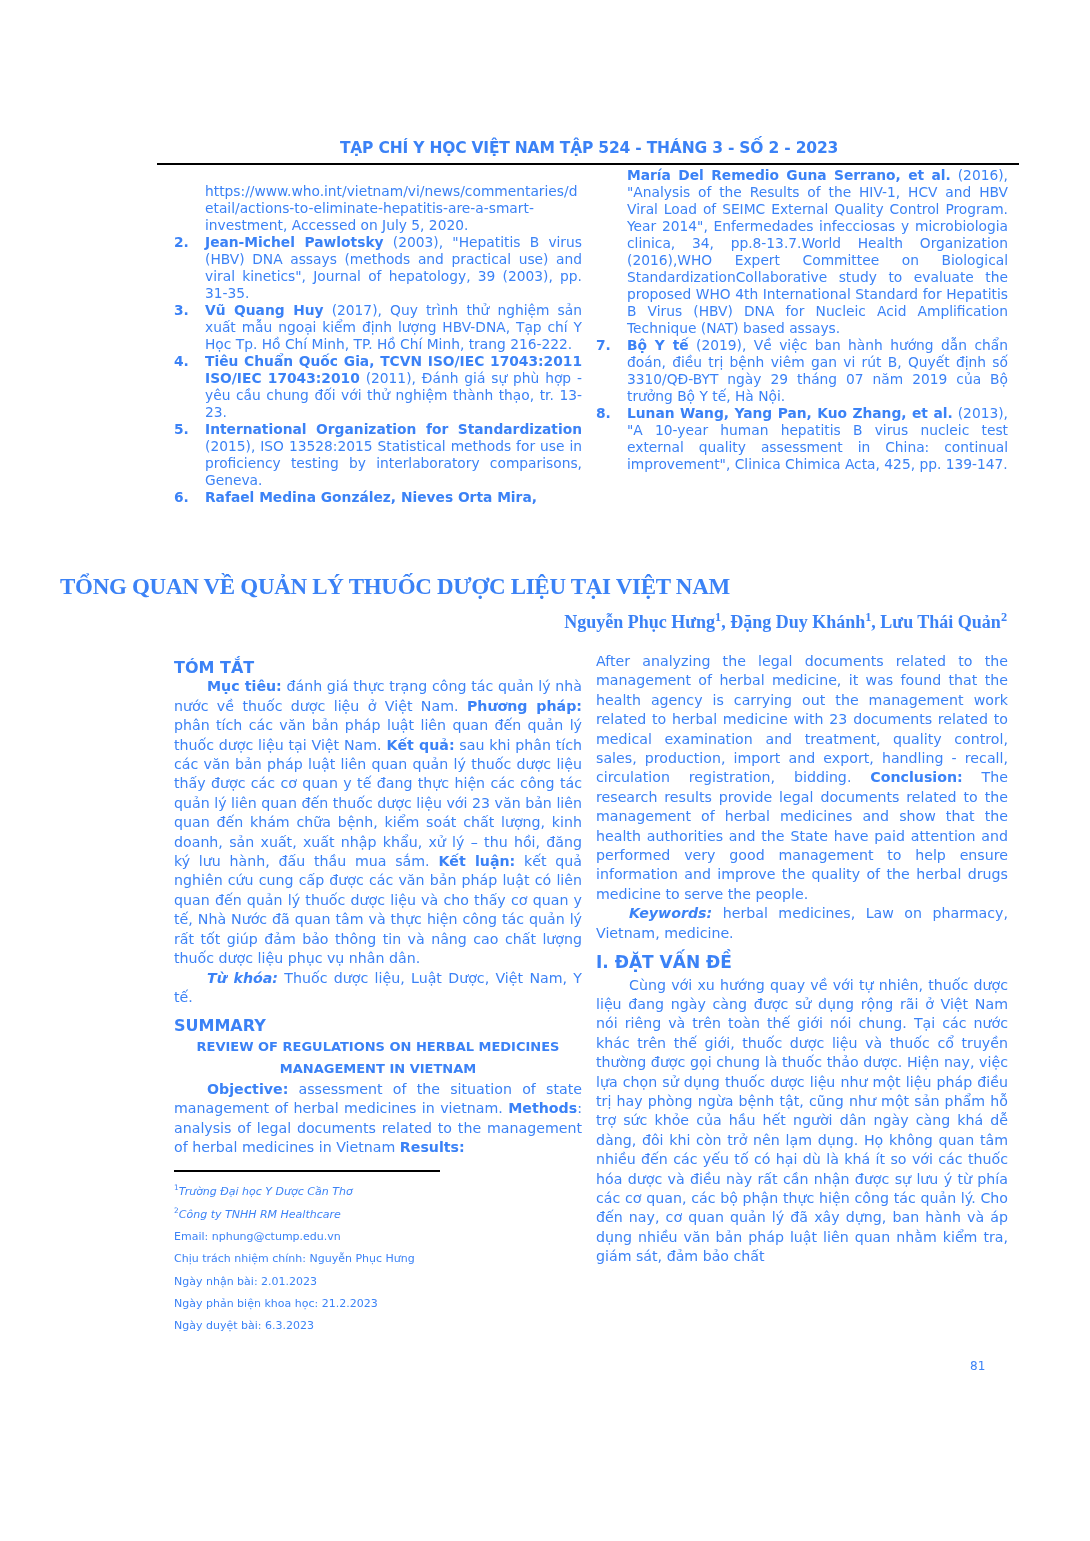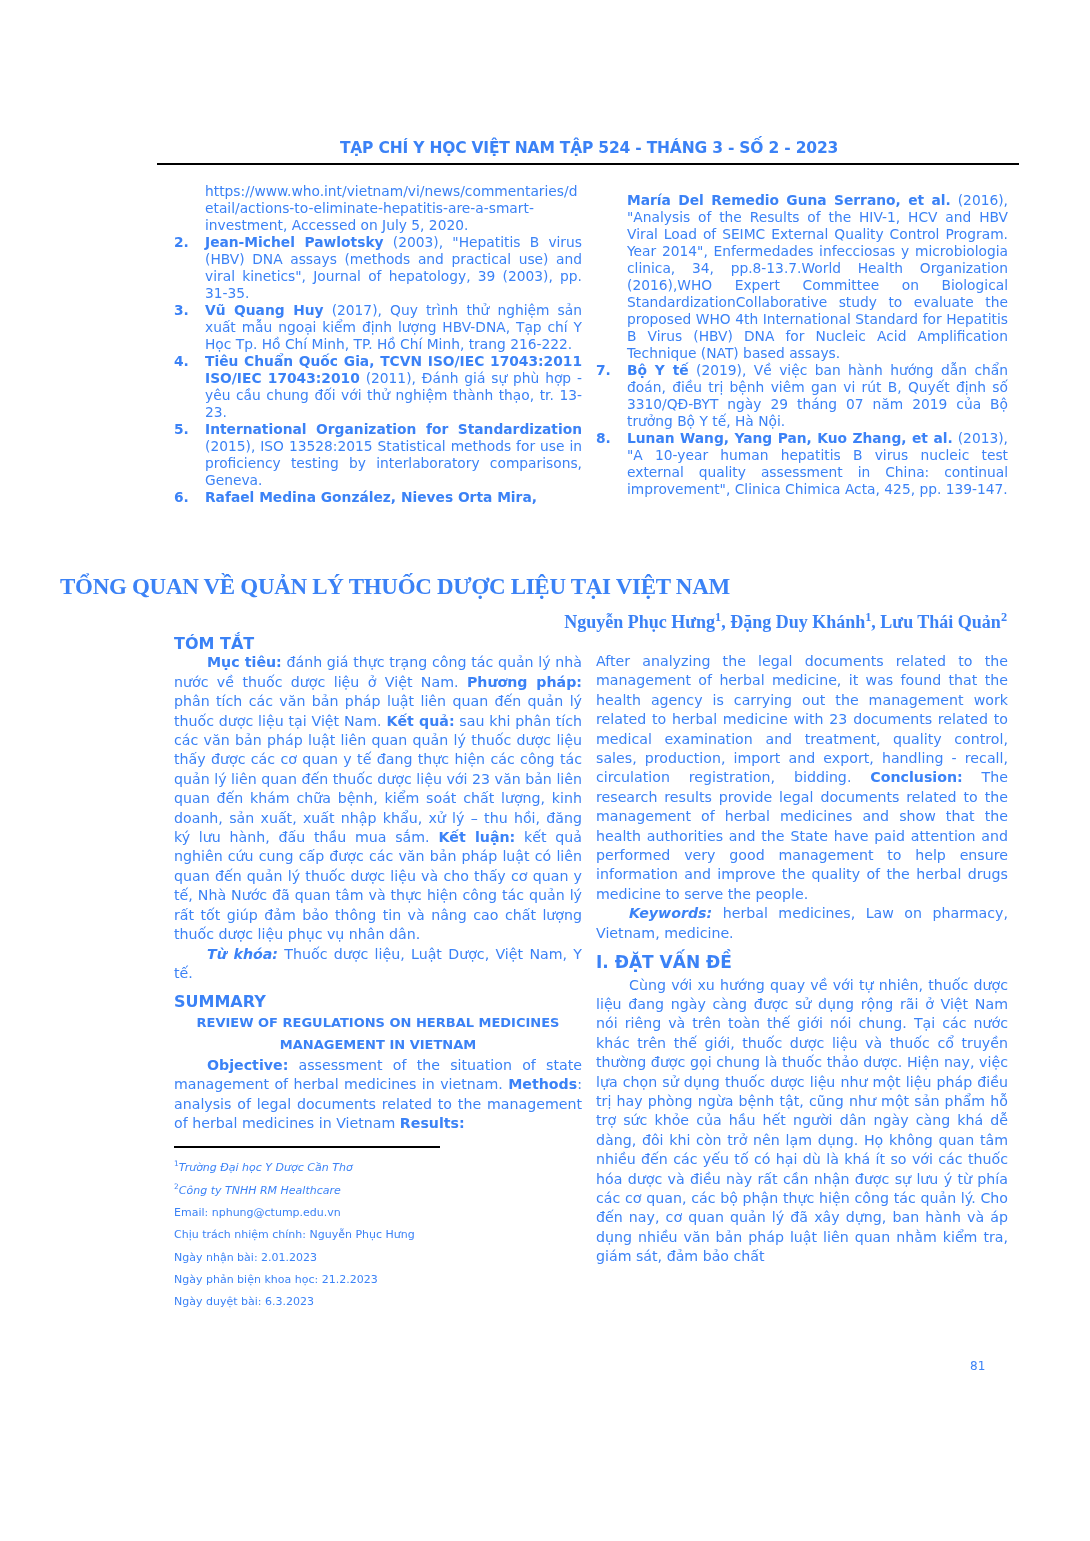--- a/index.html
+++ b/index.html
@@ -14,37 +14,37 @@
   
   .jheader{
     position:absolute;top:139px;left:0;width:100%;text-align:center;
     font-weight:700;font-size:15.5px;letter-spacing:-0.2px;
   }
   .header-rule{position:absolute;top:163px;left:113px;width:862px;height:2px;background:#000;}
 
   
   .refs{position:absolute;text-align:justify;font-size:13.8px;line-height:17px;overflow-wrap:anywhere;}
   .refs-left{left:130px;top:183px;width:408px;}
-  .refs-right{left:552px;top:192px;width:412px;}
+  .refs-right{left:552px;top:167px;width:412px;}
   .ref{position:relative;padding-left:31px;}
   .ref-num{position:absolute;left:0;top:0;font-weight:700;}
 
   
   .title{
     position:absolute;top:574px;left:16px;width:100%;text-align:left;
     font-family:"Liberation Serif",serif;font-weight:700;font-size:23px;letter-spacing:-0.3px;
   }
   .authors{
     position:absolute;top:612px;left:130px;width:833px;text-align:right;
     font-family:"Liberation Serif",serif;font-weight:700;font-size:18px;
   }
 
   
   .art{position:absolute;text-align:justify;font-size:14.2px;line-height:19.4px;}
-  .art-left{left:130px;top:634px;width:408px;}
+  .art-left{left:130px;top:658px;width:408px;}
   .art-right{left:552px;top:652px;width:412px;}
   .art p{margin:0;text-indent:33px;}
   .art p.noindent{text-indent:0;}
   .sect{font-size:16px;font-weight:700;margin:0;text-indent:0;text-align:left;}
   .sect-summary{margin-top:9px;}
   .sect-intro{font-size:17px;margin-top:10px;margin-bottom:3px;}
   .sum-sub{
     text-align:center;font-weight:700;font-size:13px;line-height:22px;margin:3px 0 0;text-indent:0;
   }
 

